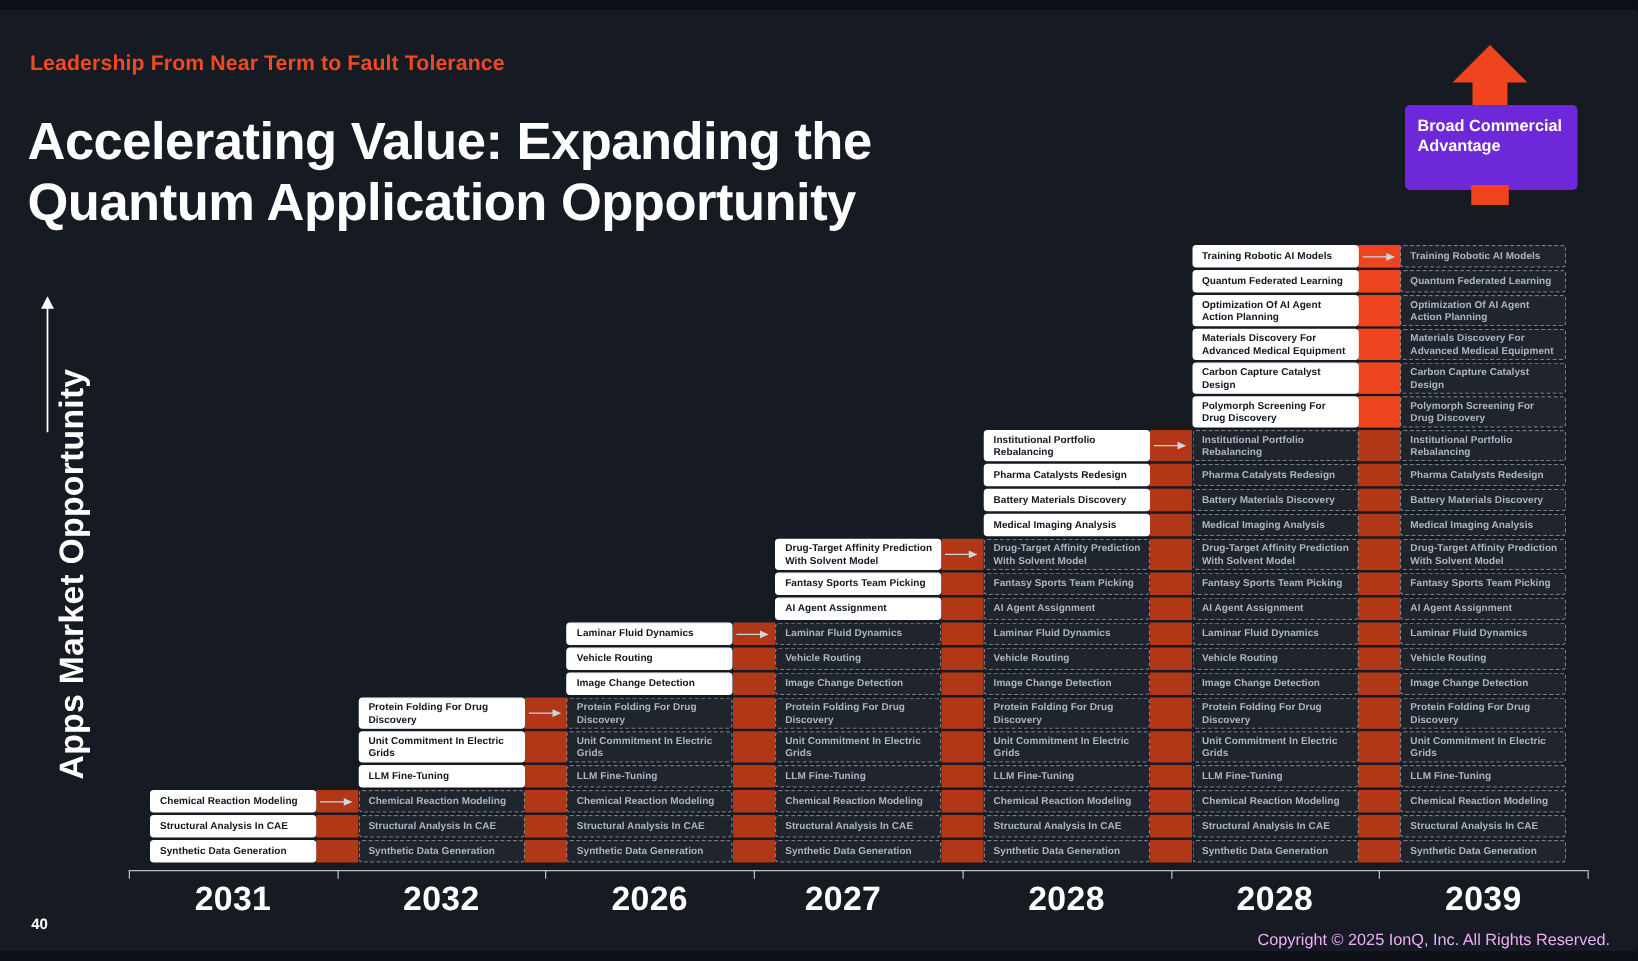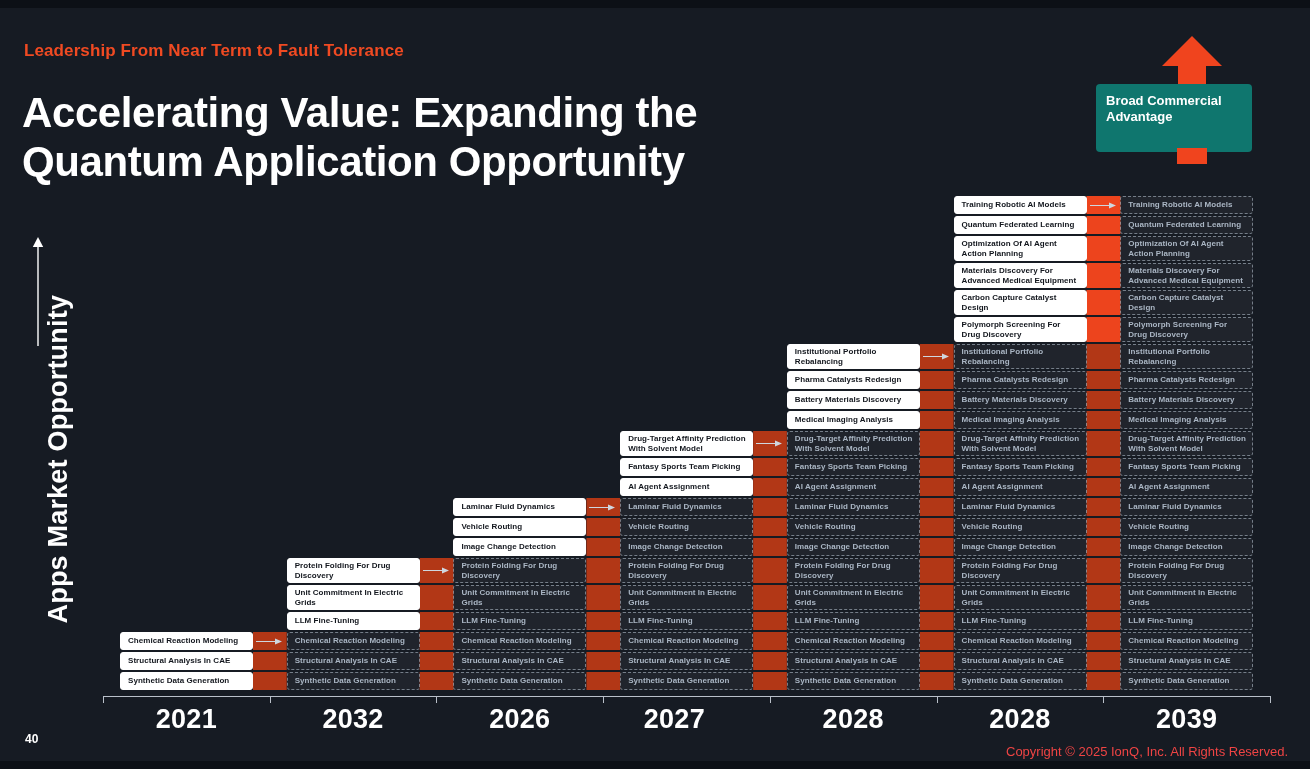--- a/index.html
+++ b/index.html
@@ -71,43 +71,43 @@
   
   .newarrow{
     position:absolute;width:26px;height:9px;
   }
 
   
   #ribbons{position:absolute;left:0;top:0;width:1310px;height:753px;}
 
   
   #callout{
-    position:absolute;left:1096px;top:76px;width:156px;height:68px;
-    background:#0f766e;border-radius:4px;
+    position:absolute;left:1124px;top:76px;width:138px;height:68px;
+    background:#6d28d9;border-radius:4px;
   }
   #callout-text{
     position:absolute;left:10px;top:9px;width:120px;
     font-size:13px;line-height:1.22;font-weight:bold;color:#ffffff;
   }
   #callout-arrow{
     position:absolute;left:1160px;top:28px;width:64px;height:58px;
   }
   #callout-tail{
     position:absolute;left:1177px;top:140px;width:30px;height:16px;
     background:#f0441e;
   }
 
   
   #pagenum{
     position:absolute;left:25px;top:724px;
     font-size:12px;font-weight:bold;color:#ffffff;
   }
   #copyright{
     position:absolute;right:22px;top:736px;
-    font-size:13px;color:#ef4444;white-space:nowrap;
+    font-size:13px;color:#f0abfc;white-space:nowrap;
   }
 </style>
 </head>
 <body>
 
 <div id="slide">
 
   <svg id="ribbons" viewBox="0 0 1310 753" preserveAspectRatio="none">
       <path d="M253 624 L286.7142857142857 624 L286.7142857142857 642 L253 642 Z" fill="#c03a16" opacity="0.92"></path>
       <path d="M253 644 L286.7142857142857 644 L286.7142857142857 662 L253 662 Z" fill="#c03a16" opacity="0.92"></path>
@@ -199,21 +199,21 @@
       <div class="xtick" style="left: 103px;"></div>
       <div class="xtick" style="left: 269.714px;"></div>
       <div class="xtick" style="left: 436.429px;"></div>
       <div class="xtick" style="left: 603.143px;"></div>
       <div class="xtick" style="left: 769.857px;"></div>
       <div class="xtick" style="left: 936.571px;"></div>
       <div class="xtick" style="left: 1103.29px;"></div>
       <div class="xtick" style="left: 1270px;"></div>
     </div>
   <div id="years">
-      <div class="year" style="left: 103px; width: 166.714px;">2021</div>
+      <div class="year" style="left: 103px; width: 166.714px;">2031</div>
       <div class="year" style="left: 269.714px; width: 166.714px;">2032</div>
       <div class="year" style="left: 436.429px; width: 166.714px;">2026</div>
       <div class="year" style="left: 591px; width: 166.714px;">2027</div>
       <div class="year" style="left: 769.857px; width: 166.714px;">2028</div>
       <div class="year" style="left: 936.571px; width: 166.714px;">2028</div>
       <div class="year" style="left: 1103.29px; width: 166.714px;">2039</div>
     </div>
 
   <div id="columns">
       <div class="col" style="left: 103px; top: 0px; height: 682px;">

